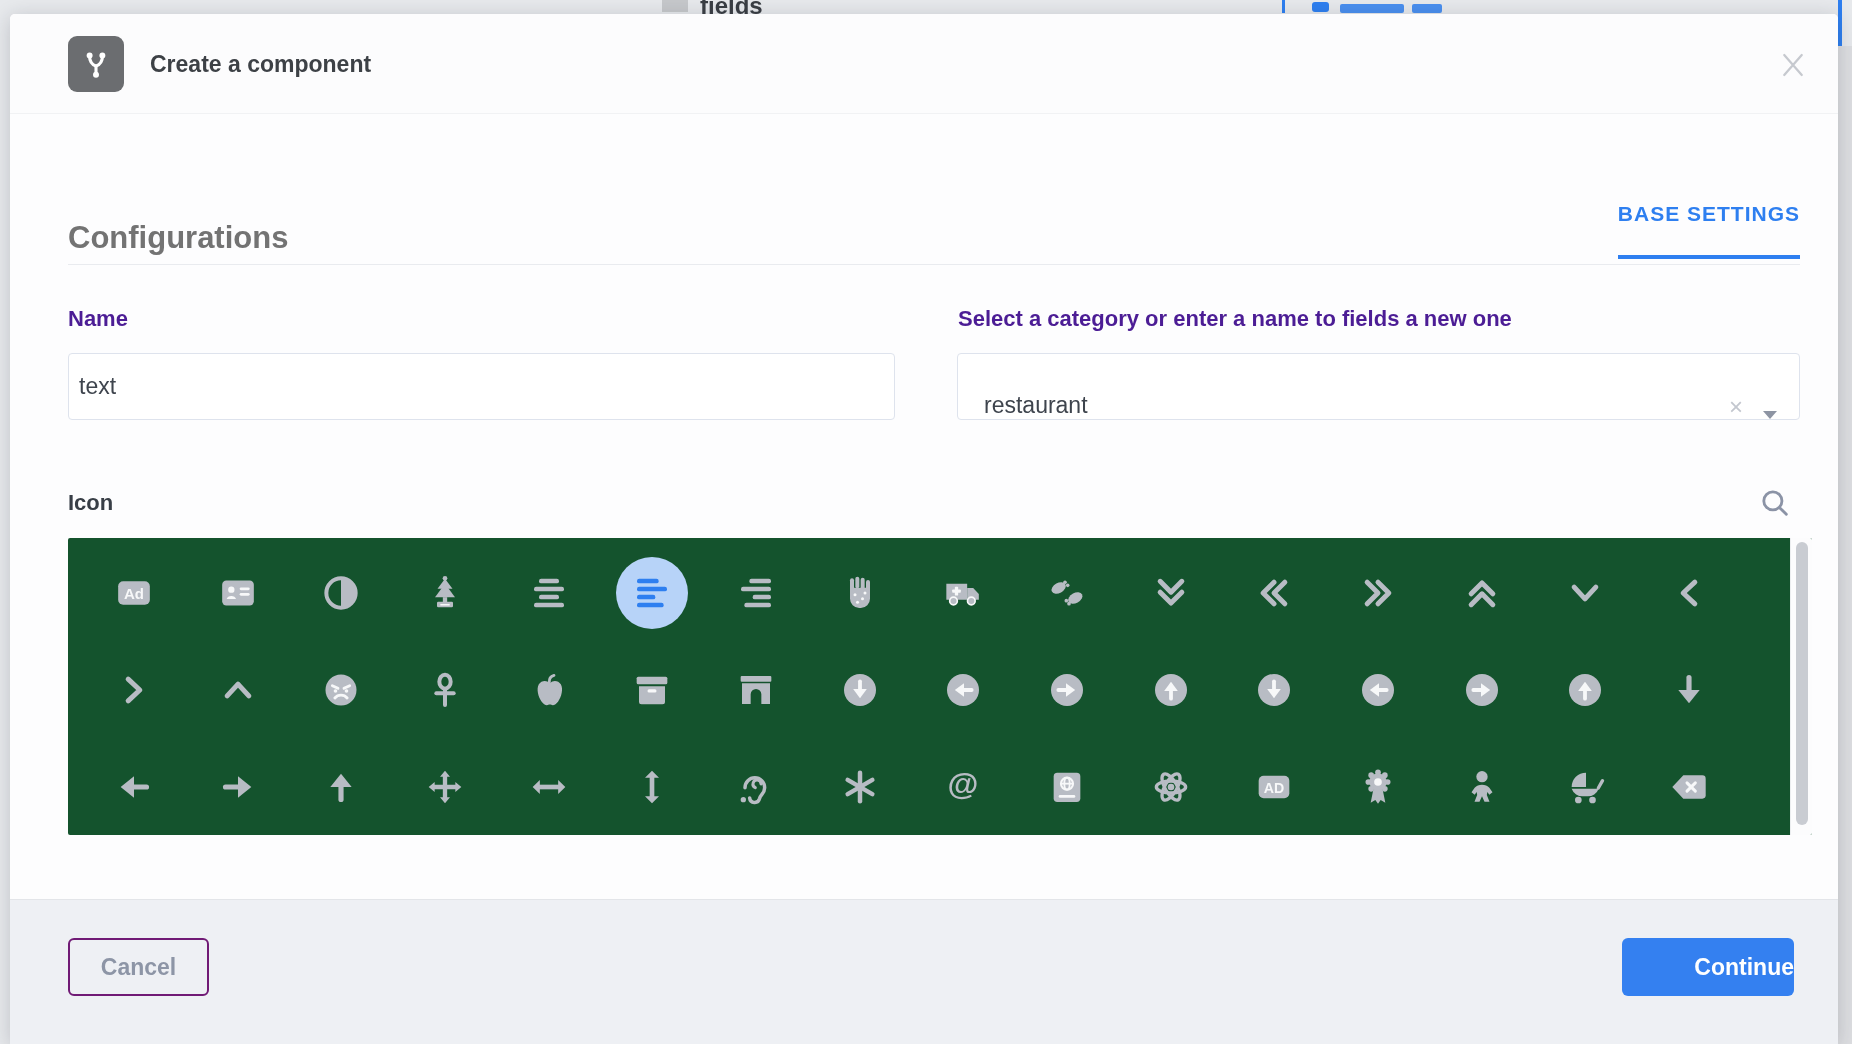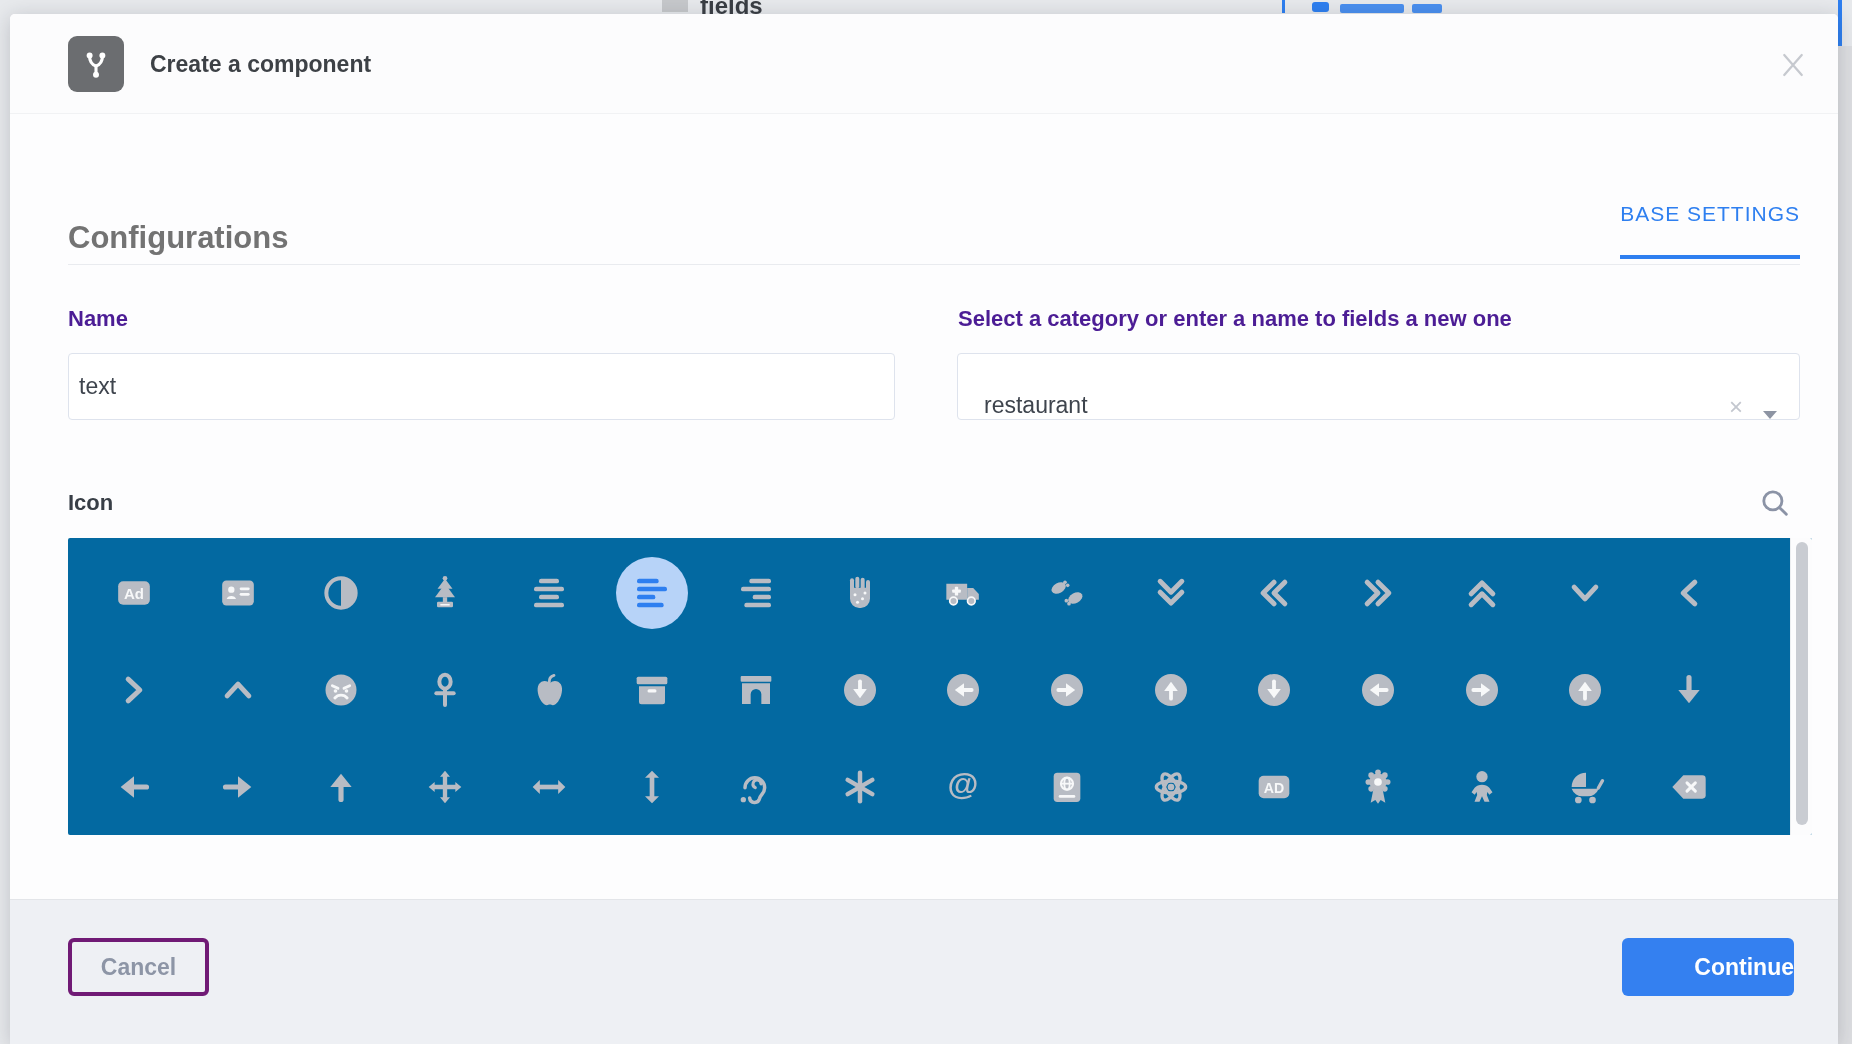--- a/index.html
+++ b/index.html
@@ -27,54 +27,54 @@
     background:#6b6d70; display:flex; align-items:center; justify-content:center; }
   .modal-title { position:absolute; left:140px; top:0; height:100px; display:flex; align-items:center;
     font-size:23px; font-weight:700; color:#3d4146; }
   .close-btn { position:absolute; right:30px; top:36px; width:30px; height:30px; cursor:pointer;
     color:#c6c9cf; display:flex; align-items:center; justify-content:center; }
 
   .section-title { position:absolute; left:58px; top:178px; font-size:31px; font-weight:800; color:#737373;margin-top:28px; }
   .title-divider { position:absolute; left:58px; right:38px; top:250px; height:1px; background:#e9ebef; }
 
   .tabs { position:absolute; right:38px; top:188px; display:flex; gap:62px; }
-  .tab { position:relative; font-size:21px; font-weight:400; letter-spacing:1px; color:#9aa1ad;
+  .tab { position:relative; font-size:21px; font-weight:700; letter-spacing:1px; color:#9aa1ad;
     padding-bottom:30px; cursor:pointer; }
   .tab.active { color:#2e7ff0; }
   .tab.active::after { content:""; position:absolute; left:0; right:0; bottom:-3px; height:4px; background:#2e7ff0; }
 
   .field-label { position:absolute; top:292px; font-size:22px; font-weight:700; color:#4c1d95; }
   .lbl-name { left:58px; }
   .lbl-category { left:948px; }
   .text-input { position:absolute; top:339px; height:67px; background:#fff; border:1px solid #dee3ed;
     border-radius:4px; font-family:"Liberation Sans",sans-serif; font-size:23px; color:#3e444d; padding:0 10px; outline:none; }
   .input-name { left:58px; width:827px; }
   .select-box { position:absolute; left:947px; top:339px; width:843px; height:67px; background:#fff;
     border:1px solid #dee3ed; border-radius:4px; display:flex; align-items:flex-end; padding:0 22px 0 26px; cursor:pointer; }
   .select-value { font-size:23px; color:#3e444d; flex:1; }
   .select-clear { font-size:24px; color:#c3c7cf; line-height:1; padding:0 10px; cursor:pointer; }
   .select-caret { width:0; height:0; border-left:7px solid transparent; border-right:7px solid transparent;
     border-top:8px solid #8d94a3; margin-left:10px; cursor:pointer; }
 
   .icon-label { position:absolute; left:58px; top:476px; font-size:22px; font-weight:700; color:#383e46; }
   .icon-search { position:absolute; right:46px; top:472px; width:34px; height:34px; color:#8b93a6; cursor:pointer; }
 
-  .icon-grid { position:absolute; left:58px; top:524px; width:1744px; height:297px; background:#0369a1;
+  .icon-grid { position:absolute; left:58px; top:524px; width:1744px; height:297px; background:#14532d;
     border-radius:2px; overflow:hidden; }
   .grid-rows { position:absolute; left:14px; top:6px; right:71px; }
   .grid-row { display:flex; height:97px; }
   .icon-cell { width:103.7px; height:97px; display:flex; align-items:center; justify-content:center;
     color:#b8bcc4; cursor:pointer; }
   .sel-circle { width:72px; height:72px; border-radius:50%; background:#b7d3f8; display:flex;
     align-items:center; justify-content:center; color:#2e7ff0; }
   .scroll-rail { position:absolute; right:0; top:0; width:22px; height:100%; background:#fcfcfd; border-left:1px solid #eceef0; }
   .scroll-thumb { position:absolute; left:5px; top:4px; width:12px; height:283px; border-radius:6px; background:#c9ccd2; cursor:grab; }
 
   .modal-footer { position:absolute; left:0; right:0; top:885px; bottom:0; background:#eef0f4; border-top:1px solid #e3e5e9; }
-  .btn-cancel { position:absolute; left:58px; top:38px; width:141px; height:58px; border:4px solid #701a75;
+  .btn-cancel { position:absolute; left:58px; top:38px; width:141px; height:58px; border:2px solid #701a75;
     border-radius:6px; background:transparent; color:#8d95a6; font-family:"Liberation Sans",sans-serif;
     font-size:23px; font-weight:700; cursor:pointer; }
   .btn-continue { position:absolute; right:44px; top:38px; width:172px; height:58px; border:none;
     border-radius:6px; background:#3480f0; color:#fff; font-family:"Liberation Sans",sans-serif;
     font-size:23px; font-weight:700; cursor:pointer;text-align:right; }
 </style>
 </head>
 <body>
 
 <div class="bg-strip">

